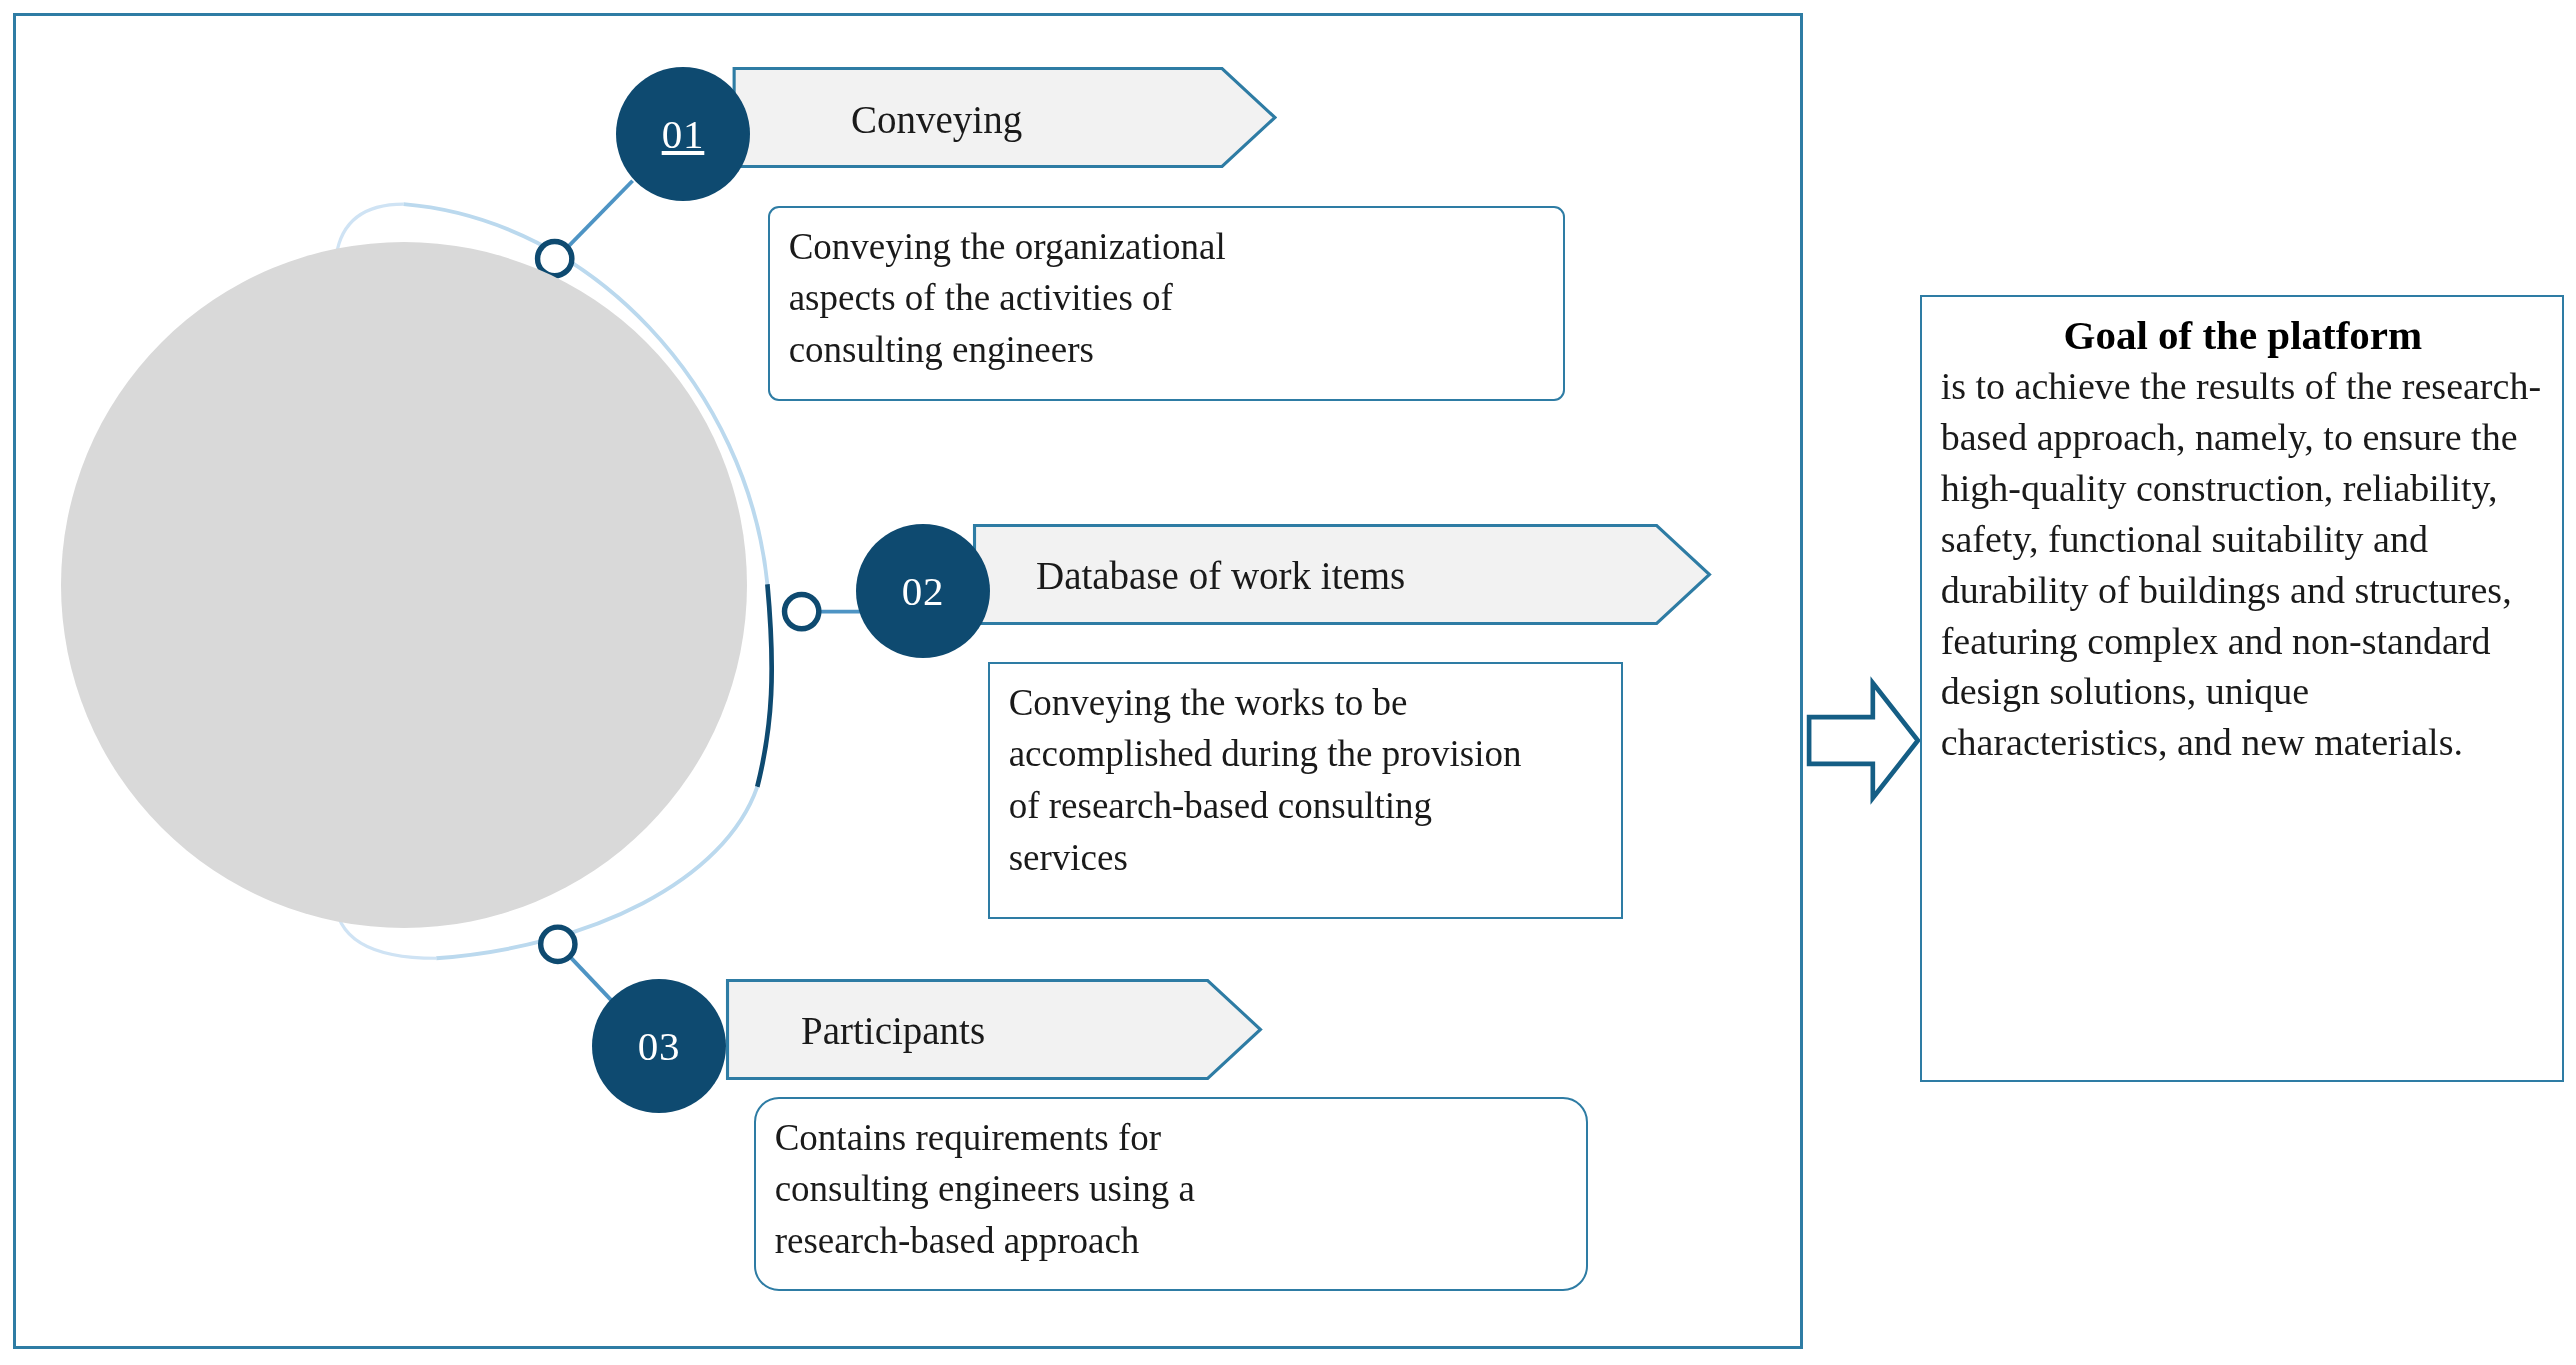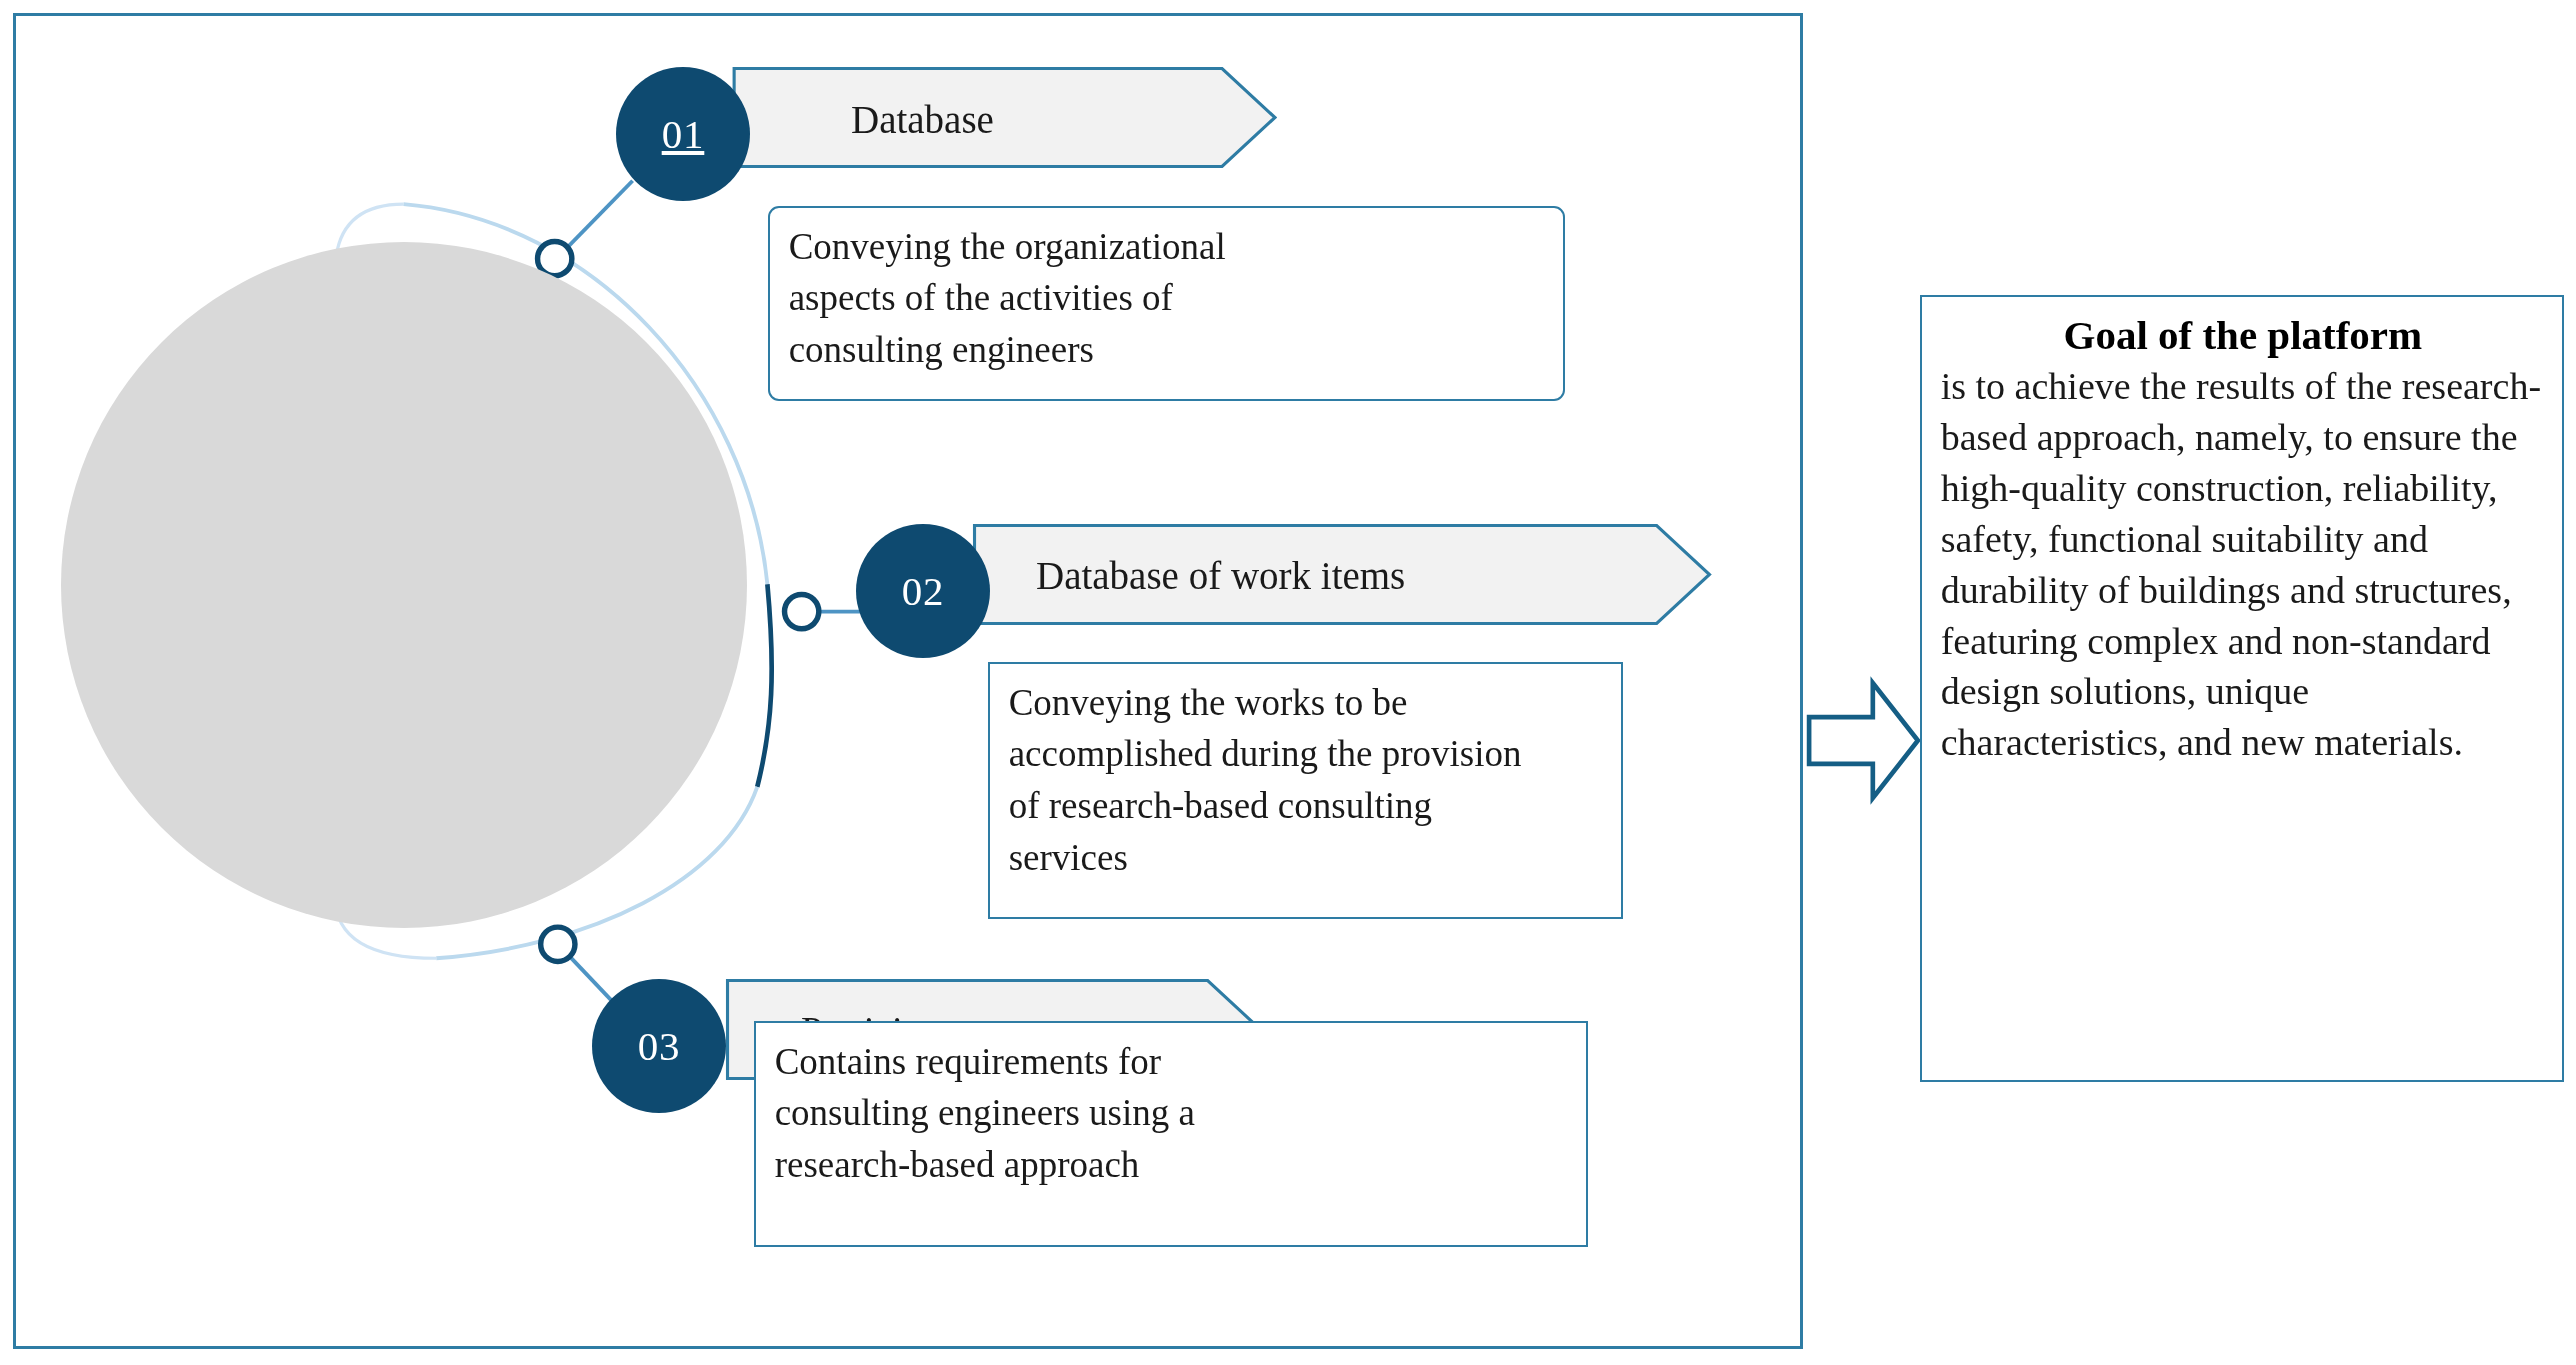--- a/index.html
+++ b/index.html
@@ -186,21 +186,21 @@
   </svg>
 
   <div class="circle-ring"></div>
 
   <div class="item">
     <div class="chev-wrap" style="left:732px; top:67px;">
       <svg class="chev-svg" width="545" height="101" viewBox="0 0 700 130">
         <polygon points="2,2 630,2 698,65 630,128 2,128" fill="#F2F2F2" stroke="#2E7CA4" stroke-width="4"></polygon>
       </svg>
     </div>
-    <div class="chev-label" style="left:851px; top:97px;">Database</div>
+    <div class="chev-label" style="left:851px; top:97px;">Conveying</div>
     <div class="badge" style="left:616px; top:67px;text-decoration:underline;">
       <span>01</span>
     </div>
     <div class="desc-box" style="left:768px; top:206px; width:797px; height:195px;border-radius:11px;">
       <div class="desc-text">Conveying the organizational
 aspects of the activities of
 consulting engineers</div>
     </div>
   </div>
 
@@ -225,21 +225,21 @@
   <div class="item">
     <div class="chev-wrap" style="left:725px; top:979px;">
       <svg class="chev-svg" width="538" height="101" viewBox="0 0 690 130">
         <polygon points="2,2 620,2 688,65 620,128 2,128" fill="#F2F2F2" stroke="#2E7CA4" stroke-width="4"></polygon>
       </svg>
     </div>
     <div class="chev-label" style="left:801px; top:1008px;">Participants</div>
     <div class="badge" style="left:592px; top:979px;">
       <span>03</span>
     </div>
-    <div class="desc-box" style="left:754px; top:1021px; width:834px; height:226px;">
+    <div class="desc-box" style="left:754px; top:1097px; width:834px; height:194px;border-radius:25px;">
       <div class="desc-text">Contains requirements for
 consulting engineers using a
 research-based approach</div>
     </div>
   </div>
 
   <svg class="big-arrow" viewBox="0 0 148 168">
     <polygon points="4,54 86,54 86,10 144,84 86,158 86,114 4,114" fill="#ffffff" stroke="#155E85" stroke-width="6" stroke-linejoin="miter"></polygon>
   </svg>
 

